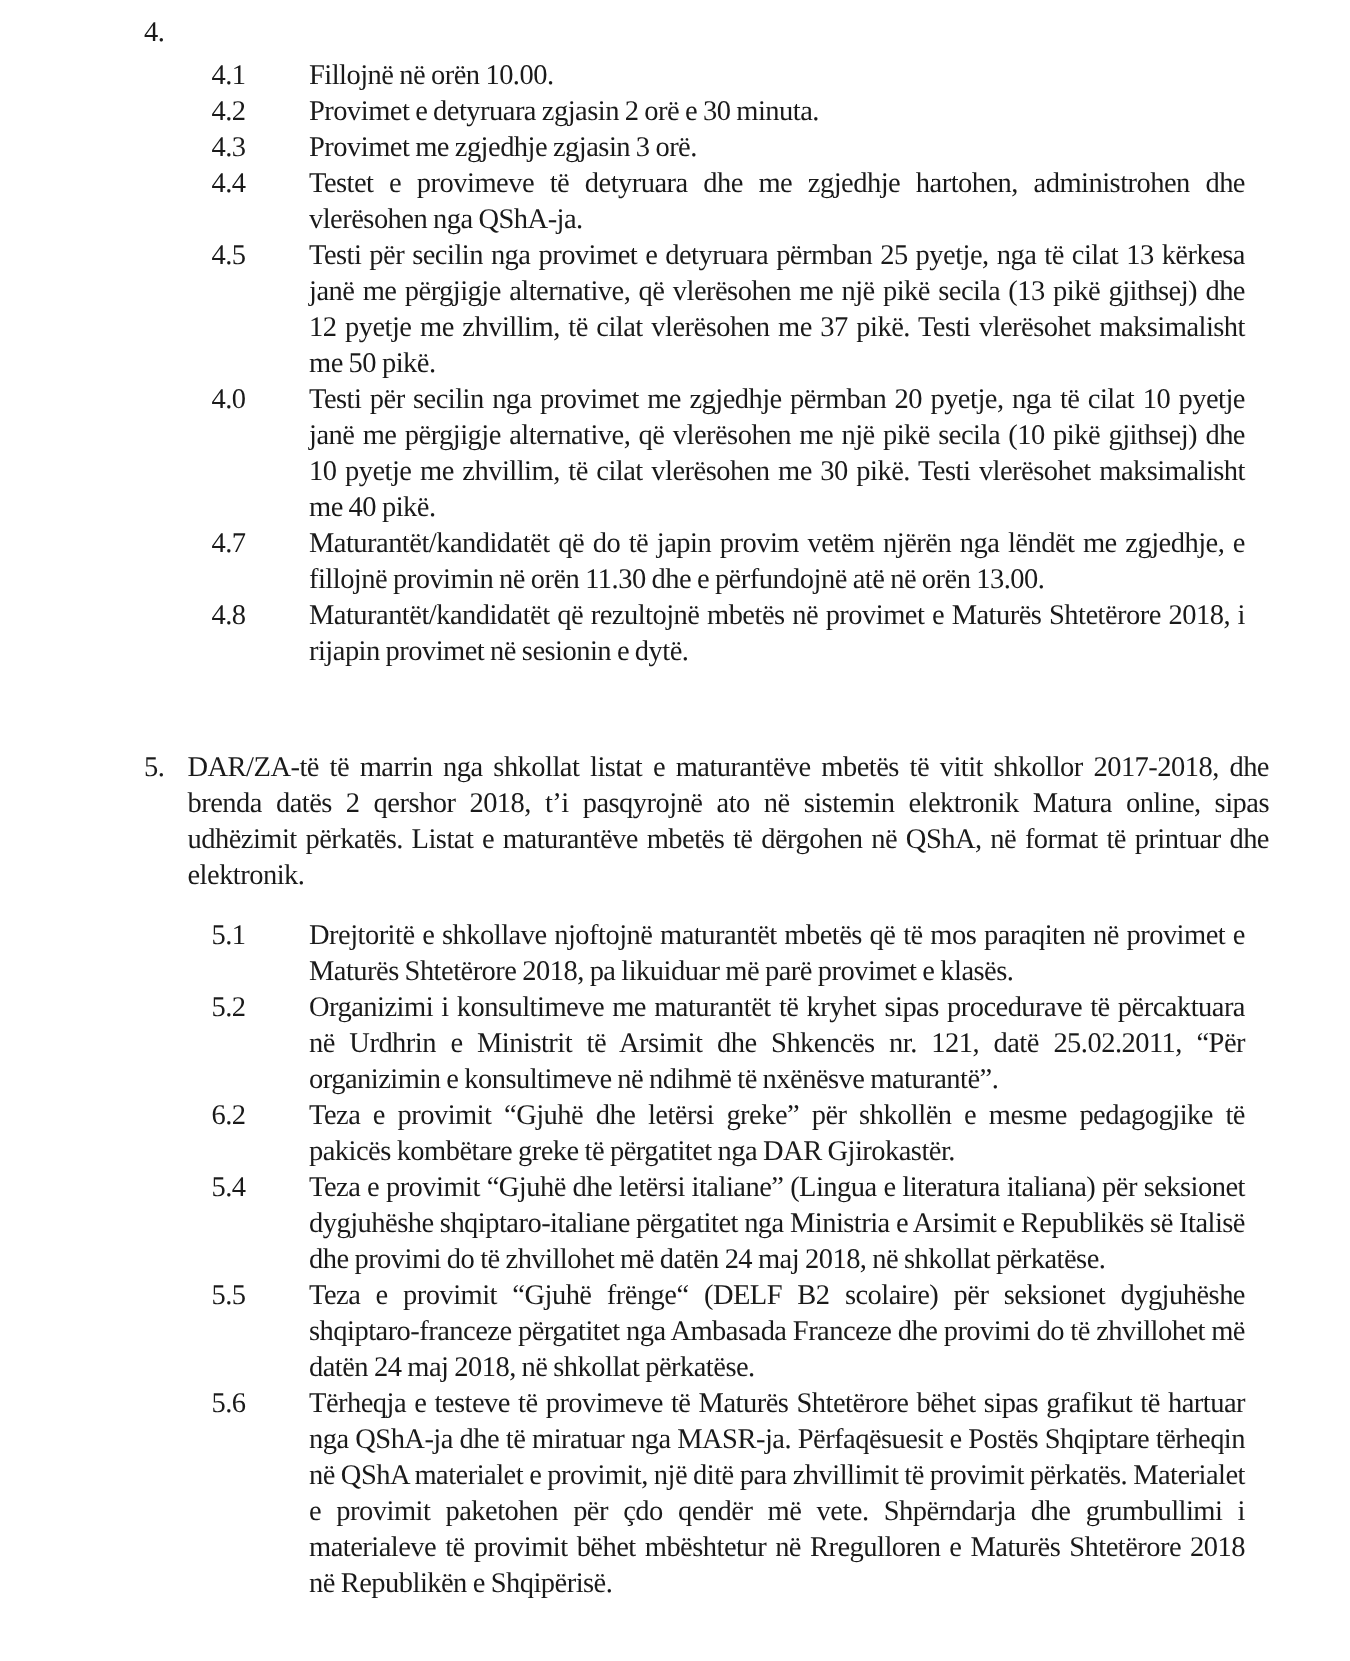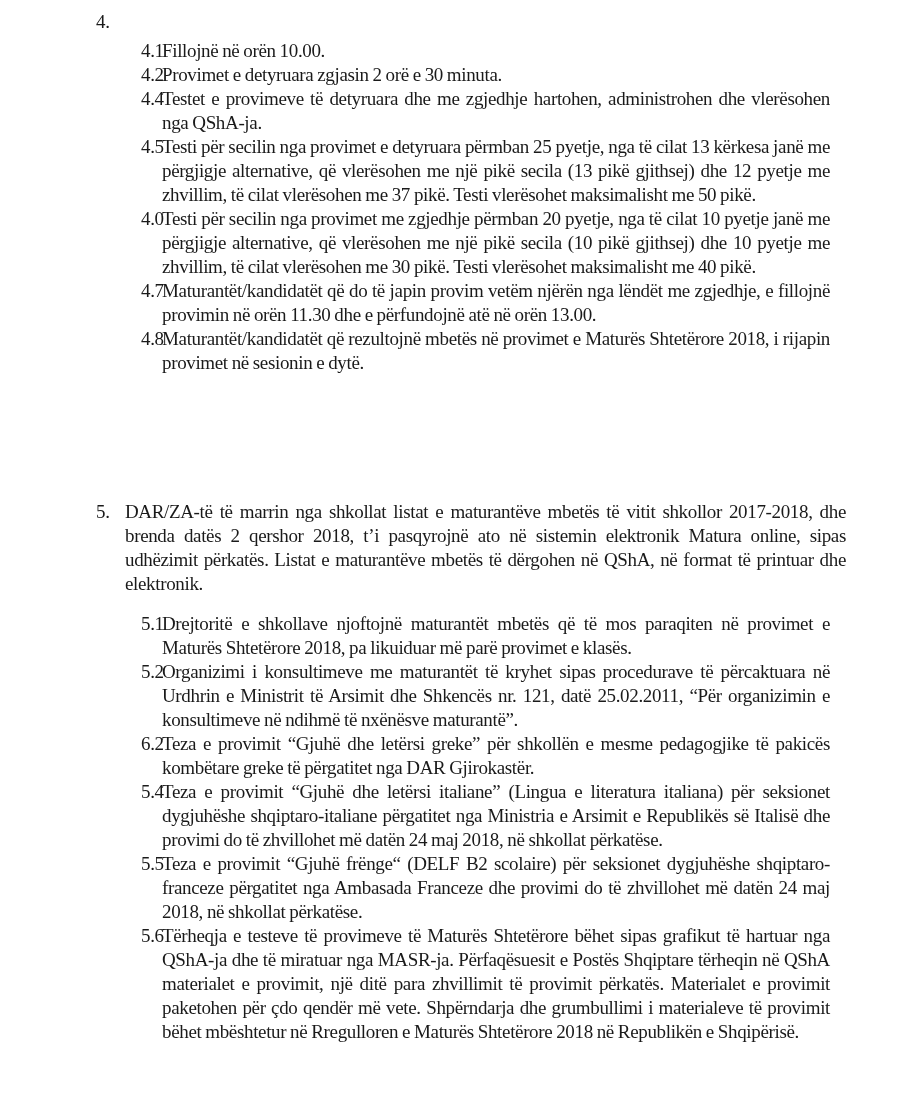--- a/index.html
+++ b/index.html
@@ -14,21 +14,21 @@
     letter-spacing: -0.35px; word-spacing: -0.5px;
   }
   .section { position: absolute; left: 96px; width: 750px; }
   .sec-head { position: relative; padding-left: 29px; text-align: justify; }
   .sec-num { position: absolute; left: 0; top: 0; }
   .items { margin: 16px; padding: 0; list-style: none; }
   .item {
     position: relative; padding-left: 50px; text-align: justify;
   }
   .item-num { position: absolute; left: 29px; top: 0; }
-  .item .item-text { display: block; }
+  .item .item-text { display: block; padding-left: 44px; }
   .sec4 { top: 10px; }
   .sec4 .sec-head { margin-bottom: 29px; }
   .sec5 { top: 500px; }
 </style>
 </head>
 <body>
 
 <div class="page">
 
   <div class="section sec4 txt">
@@ -36,20 +36,24 @@
       <span class="sec-num">4.</span>
     </div>
     <ul class="items">
       <li class="item">
           <span class="item-num">4.1</span>
           <span class="item-text">Fillojnë në orën 10.00.</span>
         </li>
       <li class="item">
           <span class="item-num">4.2</span>
           <span class="item-text">Provimet e detyruara zgjasin 2 orë e 30 minuta.</span>
+        </li>
+      <li class="item">
+          <span class="item-num">4.3</span>
+          <span class="item-text">Provimet me zgjedhje zgjasin 3 orë.</span>
         </li>
       <li class="item">
           <span class="item-num">4.4</span>
           <span class="item-text">Testet e provimeve të detyruara dhe me zgjedhje hartohen, administrohen dhe vlerësohen nga QShA-ja.</span>
         </li>
       <li class="item">
           <span class="item-num">4.5</span>
           <span class="item-text">Testi për secilin nga provimet e detyruara përmban 25 pyetje, nga të cilat 13 kërkesa janë me përgjigje alternative, që vlerësohen me një pikë secila (13 pikë gjithsej) dhe 12 pyetje me zhvillim, të cilat vlerësohen me 37 pikë. Testi vlerësohet maksimalisht me 50 pikë.</span>
         </li>
       <li class="item">

